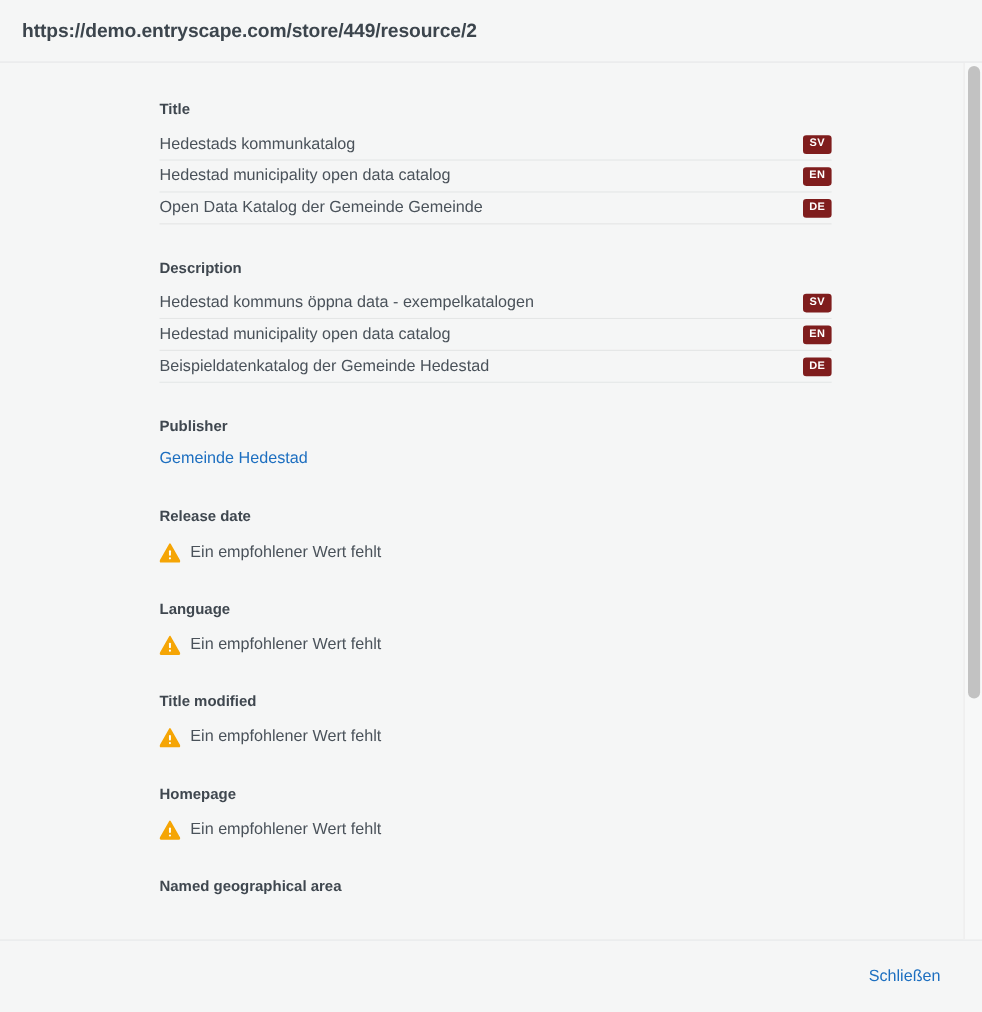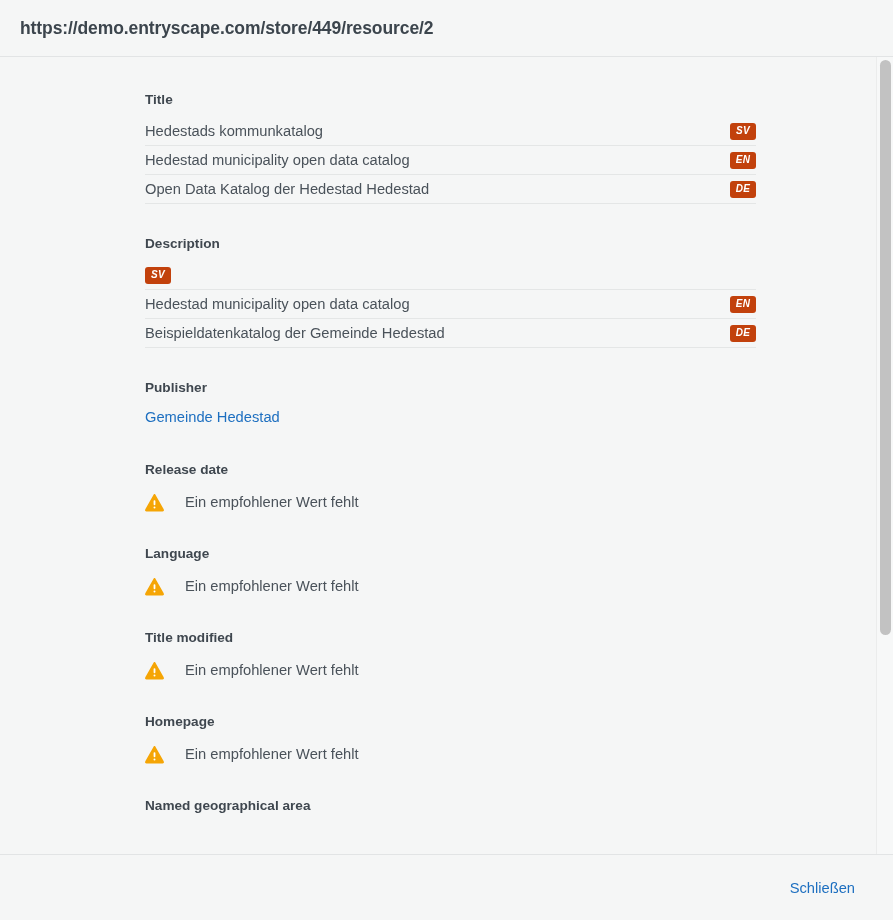--- a/index.html
+++ b/index.html
@@ -92,47 +92,46 @@
     white-space: nowrap;
   }
   .lang-badge {
     display: inline-flex;
     align-items: center;
     justify-content: center;
     min-width: 26px;
     height: 17px;
     padding: 0 4px;
     box-sizing: border-box;
-    background: #c2410c;
+    background: #7f1d1d;
     color: #ffffff;
     border-radius: 3px;
     font-size: 10px;
     font-weight: bold;
     letter-spacing: 0.4px;
     line-height: 1;
-    font-style: italic;
   }
 
   
   .link-row {
     padding-top: 2px;
     padding-bottom: 2px;
   }
   .resource-link {
     font-size: 14.7px;
     color: #1d6fc0;
     cursor: pointer;
     line-height: 21px;
   }
 
   
   .warning-row {
     display: flex;
     align-items: center;
-    gap: 21px;
+    gap: 9px;
     padding-top: 3px;
     height: 24px;
   }
   .warn-icon {
     width: 19px;
     height: 19px;
     flex: 0 0 19px;
     display: block;
   }
   .warning-text {
@@ -200,27 +199,28 @@
           <div class="section-label">Title</div>
           <div class="value-row">
             <span class="value-text">Hedestads kommunkatalog</span>
             <span class="lang-badge">SV</span>
           </div>
           <div class="value-row">
             <span class="value-text">Hedestad municipality open data catalog</span>
             <span class="lang-badge">EN</span>
           </div>
           <div class="value-row">
-            <span class="value-text">Open Data Katalog der Hedestad Hedestad</span>
+            <span class="value-text">Open Data Katalog der Gemeinde Gemeinde</span>
             <span class="lang-badge">DE</span>
           </div>
         </div>
         <div class="section">
           <div class="section-label">Description</div>
           <div class="value-row">
+            <span class="value-text">Hedestad kommuns öppna data - exempelkatalogen</span>
             <span class="lang-badge">SV</span>
           </div>
           <div class="value-row">
             <span class="value-text">Hedestad municipality open data catalog</span>
             <span class="lang-badge">EN</span>
           </div>
           <div class="value-row">
             <span class="value-text">Beispieldatenkatalog der Gemeinde Hedestad</span>
             <span class="lang-badge">DE</span>
           </div>

